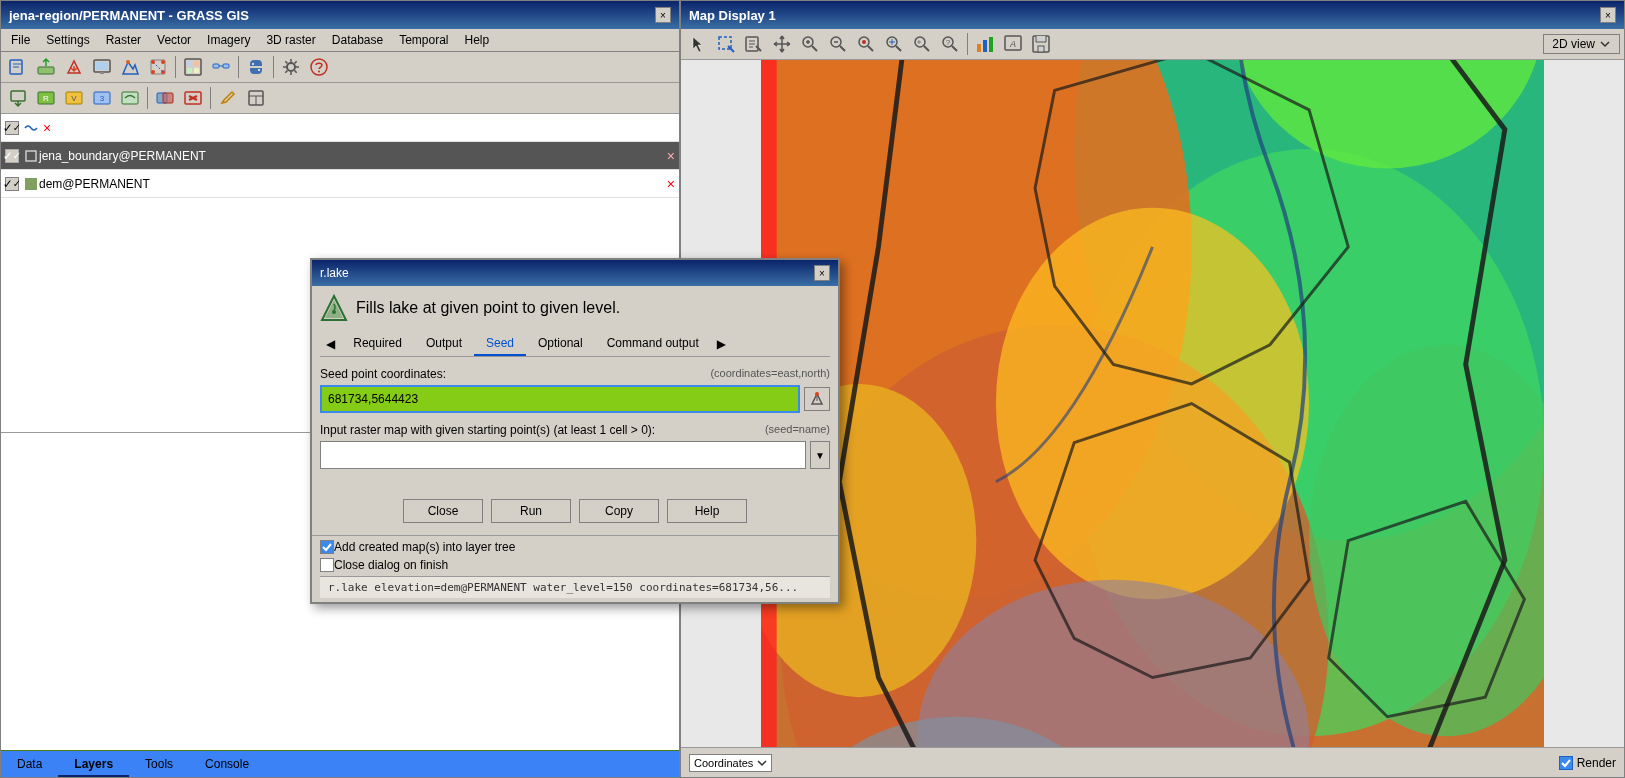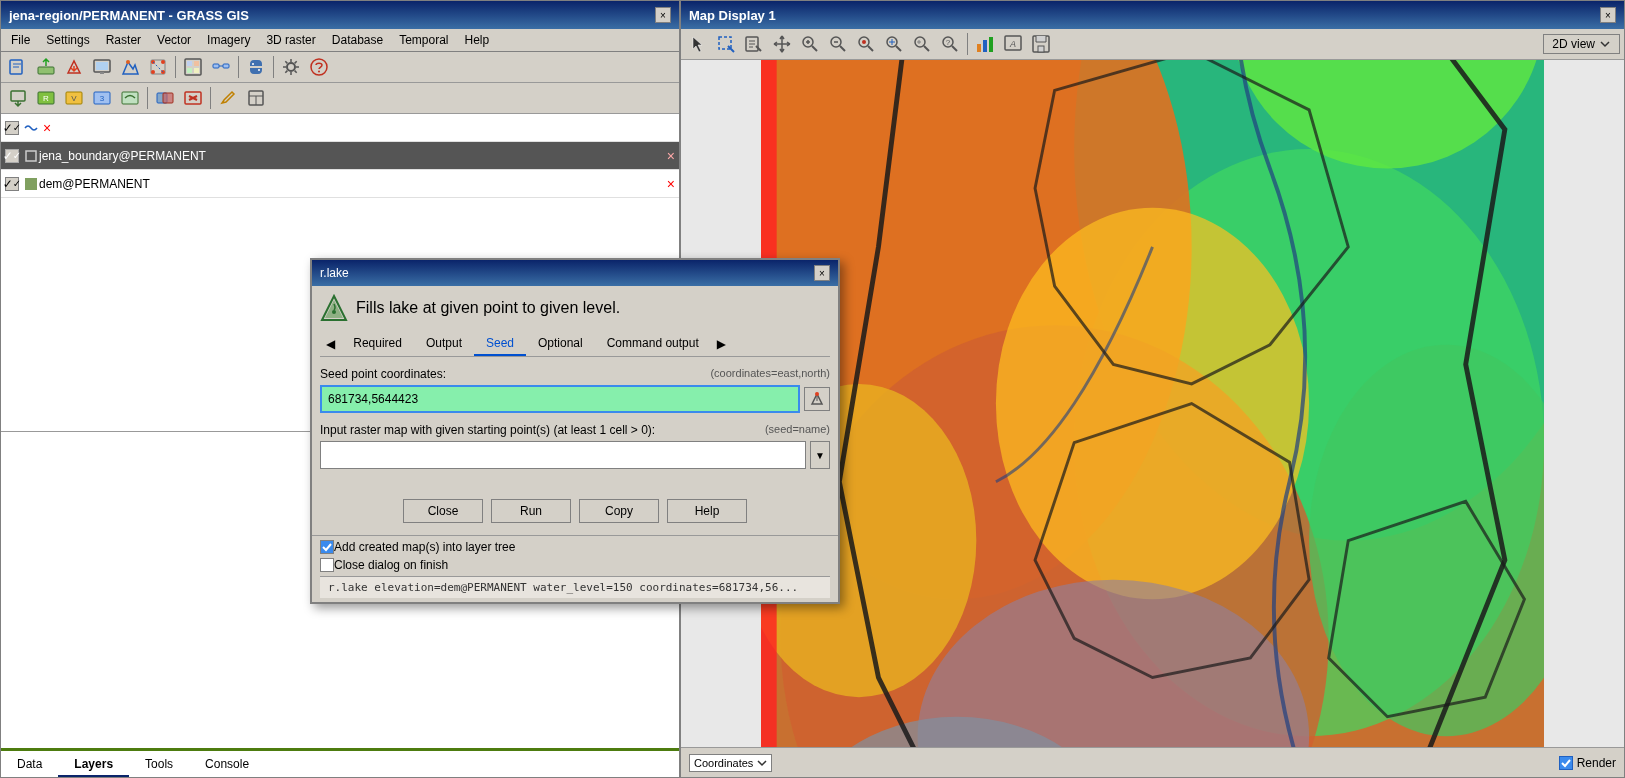--- a/index.html
+++ b/index.html
@@ -102,22 +102,22 @@
       border: 1px solid #808080;
       display: flex; align-items: center; justify-content: center;
     }
     .layer-checkbox.checked::after { content: '✓'; font-size: 10px; }
     .layer-name { font-size: 12px; flex: 1; }
     .layer-del { color: red; font-size: 14px; margin-left: 4px; }
 
     
     .bottom-tabs {
       display: flex;
-      background: #ffffff;
-      border-top: 3px solid #4d7c0f;
+      background: #3b82f6;
+      border-top: 1px solid #4d7c0f;
       padding-top: 2px;
     }
     .bottom-tab {
       padding: 4px 16px;
       cursor: pointer;
       font-size: 12px;
       border-bottom: 2px solid transparent;
     }
     .bottom-tab.active { border-bottom: 2px solid #0a246a; font-weight: bold; }
 
@@ -234,21 +234,21 @@
     }
 
     .form-row { margin-bottom: 10px; }
     .form-label { font-size: 12px; margin-bottom: 4px; display: flex; justify-content: space-between; }
     .form-hint { font-size: 11px; color: #555; }
 
     .form-input {
       width: 100%;
       height: 28px;
       border: 2px solid #3a8aed;
-      background: #86efac;
+      background: #84cc16;
       padding: 2px 6px;
       font-size: 12px;
       display: flex; align-items: center; justify-content: space-between;
     }
 
     .pick-btn {
       width: 26px; height: 24px;
       background: #d4d0c8;
       border: 1px solid #808080;
       cursor: pointer;

